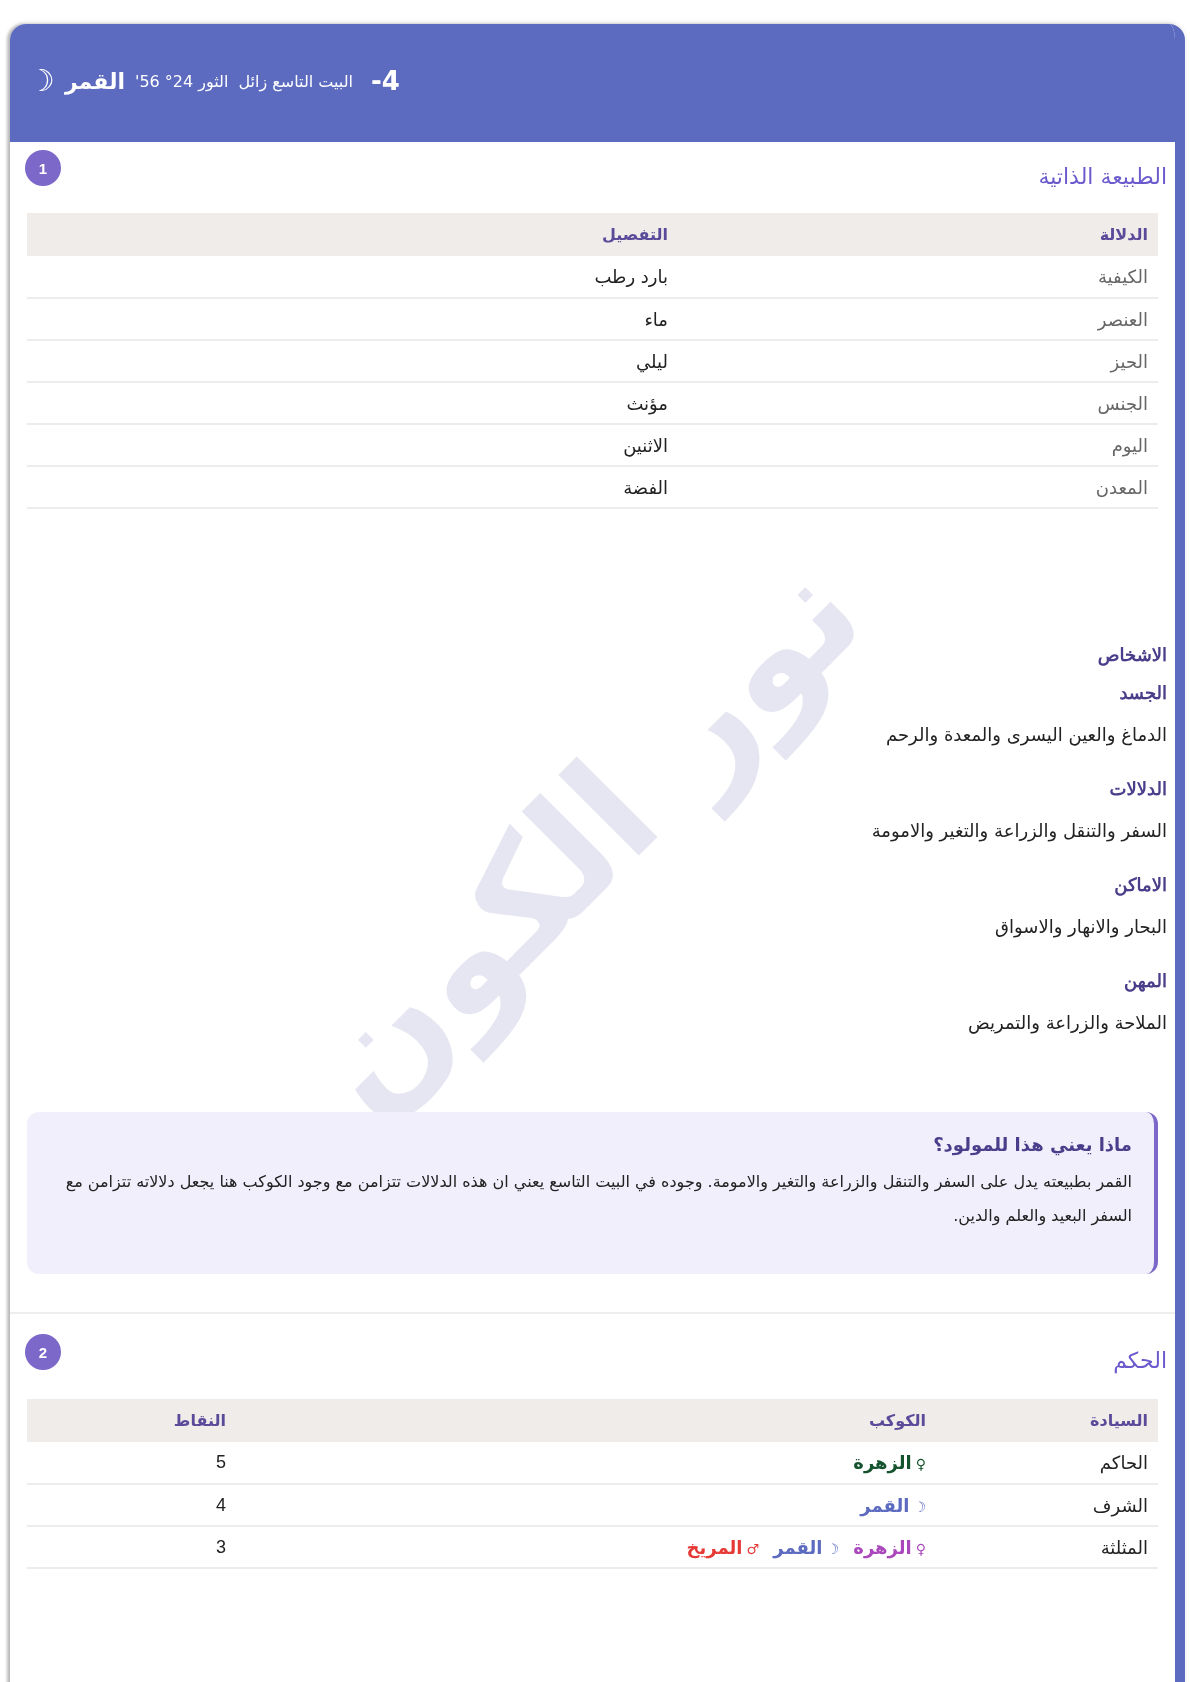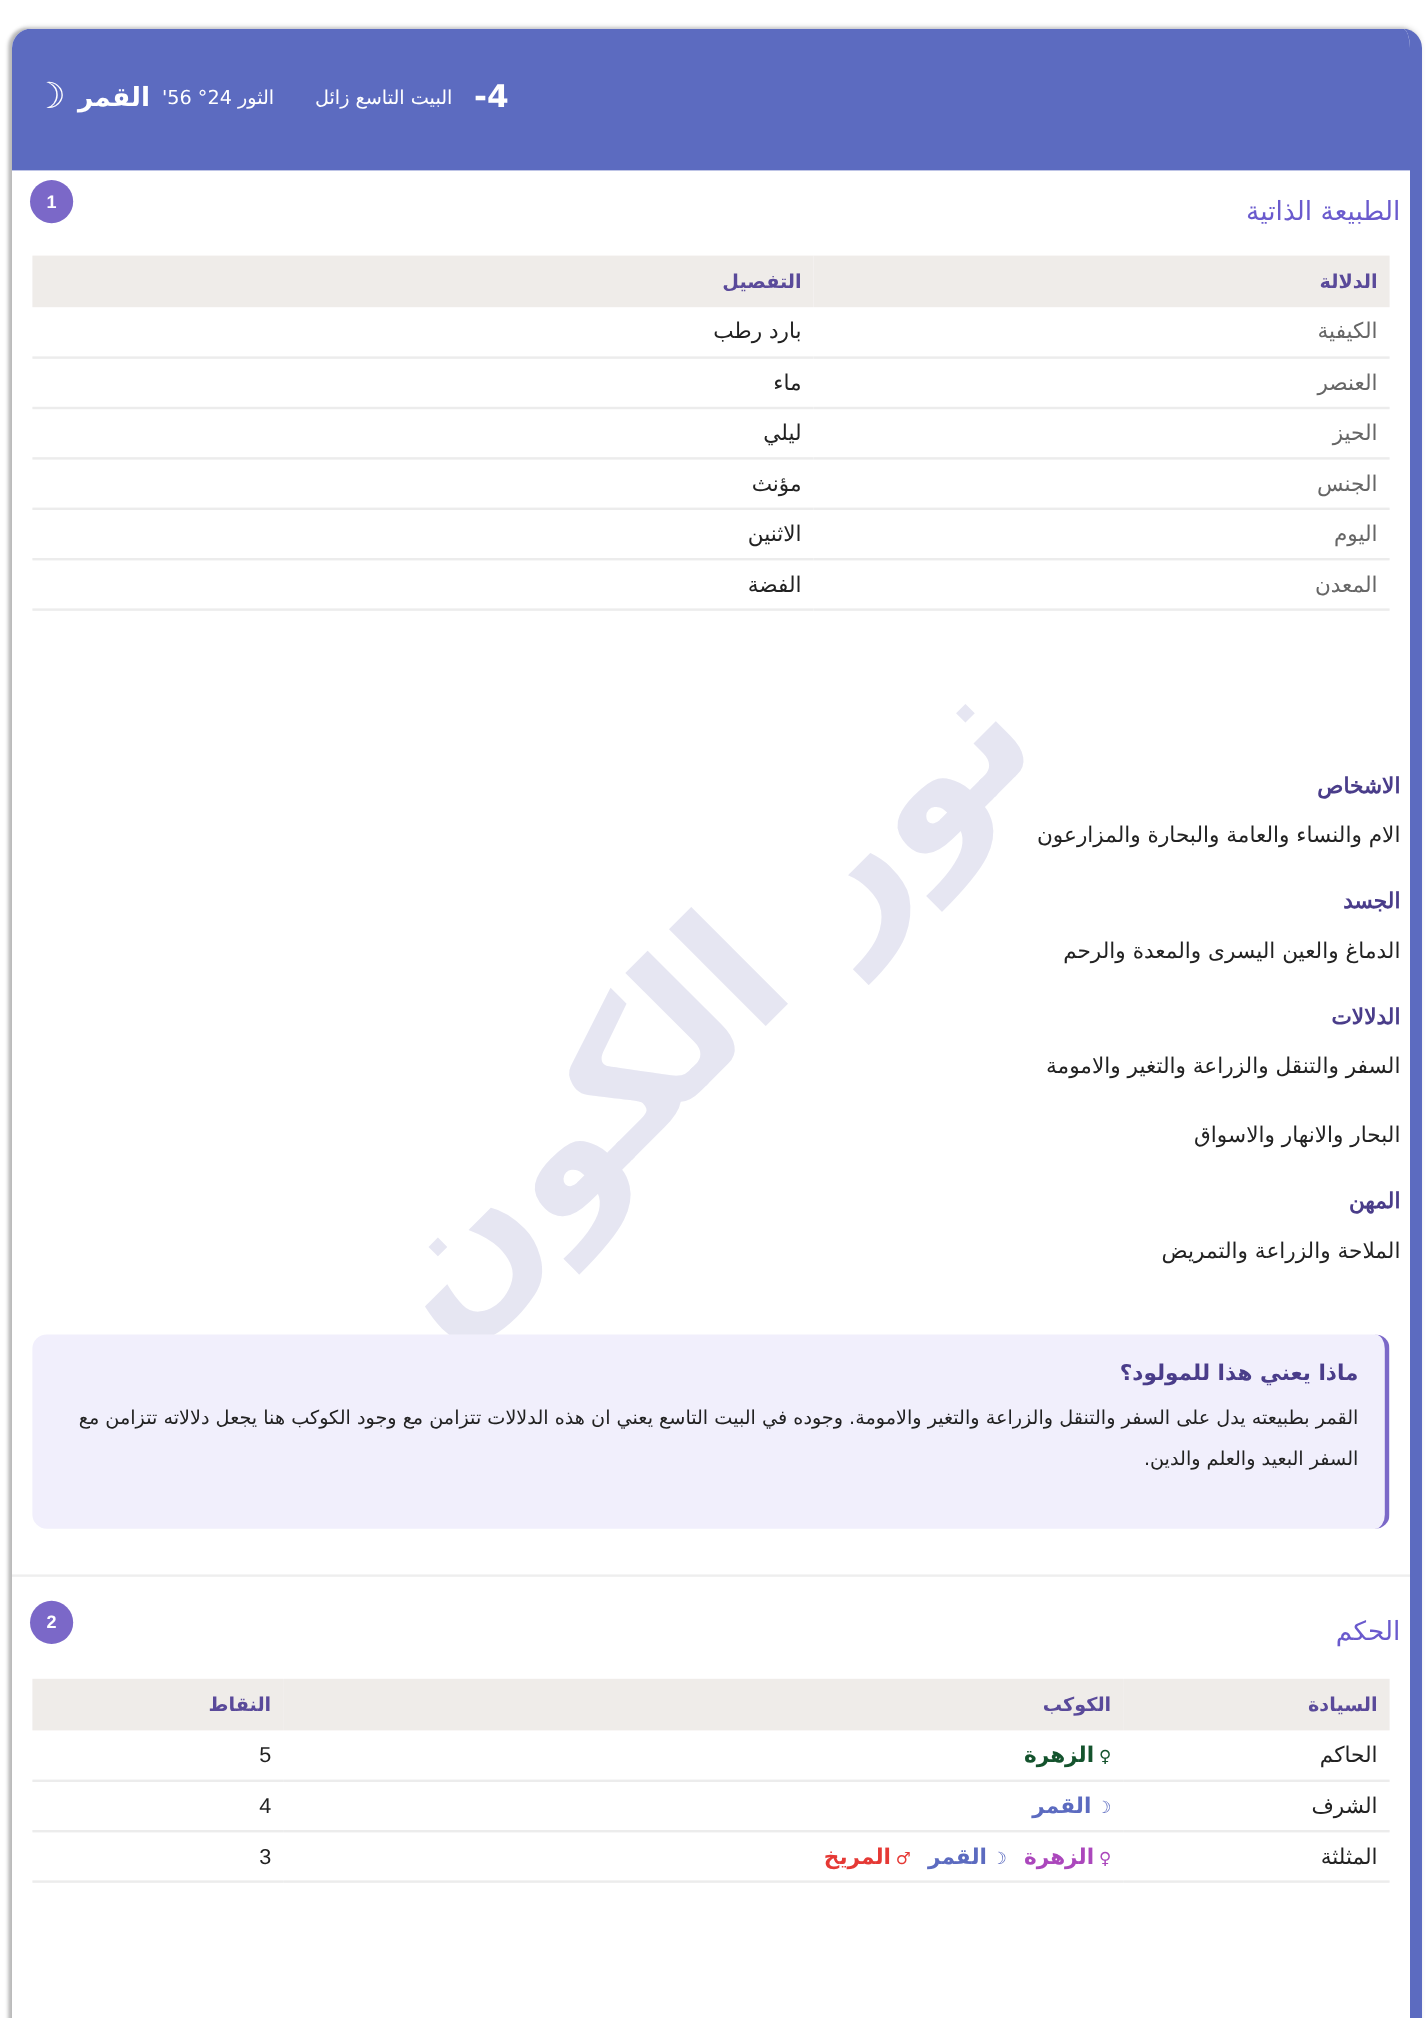--- a/index.html
+++ b/index.html
@@ -24,21 +24,21 @@
       direction: ltr;
     }
     .header-inner {
       position: absolute; left: 18px; top: 42px;
       display: flex; align-items: center; gap: 10px;
       direction: ltr;
     }
     .moon-glyph { font-size: 30px; font-weight: normal; line-height: 1; color: #fff; }
     .planet-name { font-size: 22px; font-weight: bold; direction: rtl; }
     .sign-pos { font-size: 16px; direction: rtl; unicode-bidi: plaintext; }
-    .house-state { font-size: 16px; direction: rtl; margin-left: 24px; }
+    .house-state { font-size: 16px; direction: rtl; margin-left: 0; }
     .score { font-size: 26px; font-weight: bold; margin-left: 8px; }
     .badge {
       position: absolute; left: 15px;
       width: 36px; height: 36px; border-radius: 50%;
       background: #7b68c8; color: #fff;
       font-size: 15px; font-weight: bold;
       display: flex; align-items: center; justify-content: center;
       font-family: "Liberation Sans", sans-serif;
     }
     .section-title {
@@ -138,25 +138,25 @@
       </tr>
       <tr>
         <td class="label-cell">المعدن</td>
         <td class="value-cell">الفضة</td>
       </tr>
     </tbody>
   </table>
 
   <div class="attr-list">
     <div class="attr-title">الاشخاص</div>
-    <div class="attr-text">الام والنساء والعامة والبحارة والمزارعون</div>
     <div class="attr-title">الجسد</div>
     <div class="attr-text">الدماغ والعين اليسرى والمعدة والرحم</div>
     <div class="attr-title">الدلالات</div>
     <div class="attr-text">السفر والتنقل والزراعة والتغير والامومة</div>
+    <div class="attr-title">الاماكن</div>
     <div class="attr-text">البحار والانهار والاسواق</div>
     <div class="attr-title">المهن</div>
     <div class="attr-text">الملاحة والزراعة والتمريض</div>
   </div>
 
   <div class="info-box">
     <div class="info-title">ماذا يعني هذا للمولود؟</div>
     <div class="info-text">القمر بطبيعته يدل على السفر والتنقل والزراعة والتغير والامومة. وجوده في البيت التاسع يعني ان هذه الدلالات تتزامن مع وجود الكوكب هنا يجعل دلالاته تتزامن مع السفر البعيد والعلم والدين.</div>
   </div>
 

